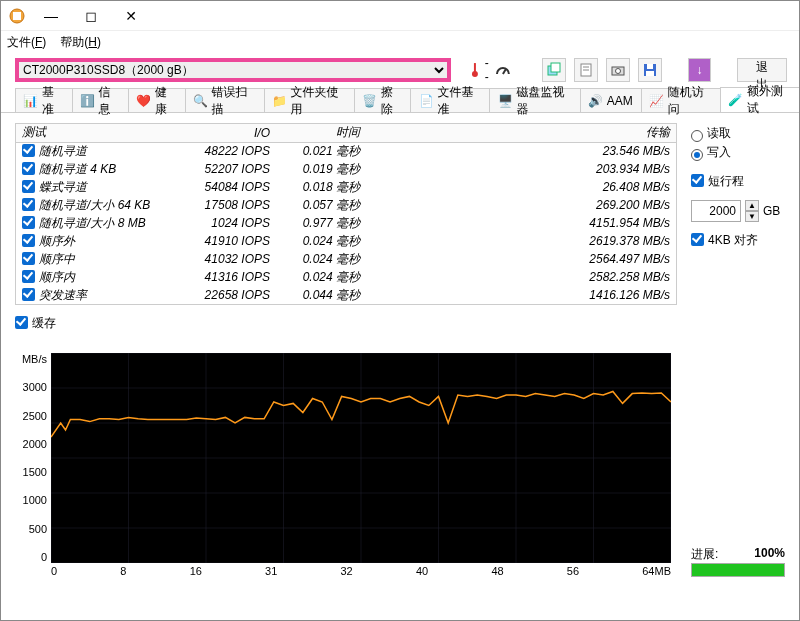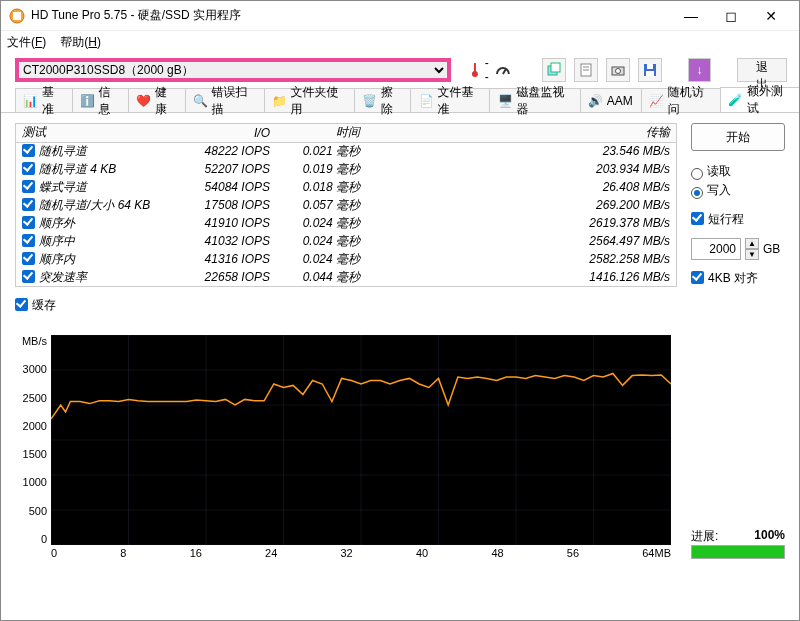--- a/index.html
+++ b/index.html
@@ -56,21 +56,20 @@
 </head>
 <body>
 
 <div class="titlebar">
   <span class="appicon">
     <svg viewBox="0 0 16 16">
         <circle cx="8" cy="8" r="7" fill="#f2a63c" stroke="#c77412"></circle>
         <rect x="4" y="4" width="8" height="8" fill="#fff"></rect>
       </svg>
   </span>
-  <span class="title">HD Tune Pro 5.75 - 硬盘/SSD 实用程序</span>
   <div class="winbtns">
     <button>―</button>
     <button>◻</button>
     <button>✕</button>
   </div>
 </div>
 
 <div class="menubar">
   <span>文件(<u>F</u>)</span>
   <span>帮助(<u>H</u>)</span>
@@ -201,20 +200,26 @@
               <td><span class="chk"></span>蝶式寻道</td>
               <td>54084 IOPS</td>
               <td>0.018 毫秒</td>
               <td>26.408 MB/s</td>
             </tr>
             <tr>
               <td><span class="chk"></span>随机寻道/大小 64 KB</td>
               <td>17508 IOPS</td>
               <td>0.057 毫秒</td>
               <td>269.200 MB/s</td>
+            </tr>
+            <tr>
+              <td><span class="chk"></span>随机寻道/大小 8 MB</td>
+              <td>1024 IOPS</td>
+              <td>0.977 毫秒</td>
+              <td>4151.954 MB/s</td>
             </tr>
             <tr>
               <td><span class="chk"></span>顺序外</td>
               <td>41910 IOPS</td>
               <td>0.024 毫秒</td>
               <td>2619.378 MB/s</td>
             </tr>
             <tr>
               <td><span class="chk"></span>顺序中</td>
               <td>41032 IOPS</td>
@@ -271,31 +276,30 @@
             <line x1="0" y1="35" x2="620" y2="35" stroke="#223" stroke-width="0.5"></line>
             <line x1="0" y1="0" x2="620" y2="0" stroke="#223" stroke-width="0.5"></line>
             <path d="M0,84L9.6875,70L14.53125,77L19.375,66.5L29.0625,66.5L38.75,68.6L48.4375,65.80000000000001L58.125,65.80000000000001L67.8125,66.5L77.5,64.4L87.1875,65.80000000000001L96.875,66.5L106.5625,66.5L116.25,66.5L125.9375,66.5L135.625,66.5L145.3125,65.10000000000002L155,65.80000000000001L164.6875,66.5L174.375,64.4L184.0625,70L193.75,64.4L203.4375,65.80000000000001L213.125,65.80000000000001L222.8125,49L232.5,52.5L242.1875,50.400000000000006L251.875,59.5L261.5625,45.5L271.25,49L280.9375,66.5L290.625,43.400000000000006L300.3125,45.5L310,49L319.6875,45.5L329.375,45.5L339.0625,49L348.75,45.5L358.4375,43.400000000000006L368.125,49L377.8125,52.5L387.5,43.400000000000006L397.1875,70L406.875,42L416.5625,43.400000000000006L426.25,42L435.9375,43.400000000000006L445.625,45.5L455.3125,42L465,42L474.6875,43.400000000000006L484.375,40.599999999999994L494.0625,42L503.75,43.400000000000006L513.4375,40.599999999999994L523.125,42L532.8125,45.5L542.5,40.599999999999994L552.1875,42L561.875,38.5L571.5625,50.400000000000006L581.25,40.599999999999994L590.9375,39.89999999999998L600.625,40.599999999999994L610.3125,39.89999999999998L620,49" fill="none" stroke="#ff9a1a" stroke-width="1.5"></path>
           </svg>
       </div>
     </div>
     <div class="xlabels" id="xlab" style="width:620px">
         <div>0</div>
         <div>8</div>
         <div>16</div>
-        <div>24</div>
+        <div>31</div>
         <div>32</div>
         <div>40</div>
         <div>48</div>
         <div>56</div>
         <div>64MB</div>
       </div>
   </div>
 
   <div class="rightcol">
-    <button class="startbtn">开始</button>
 
     <div>
       <div class="radio-row">
           <span class="radio"></span>
           <span>读取</span>
         </div>
       <div class="radio-row">
           <span class="radio sel"></span>
           <span>写入</span>
         </div>

